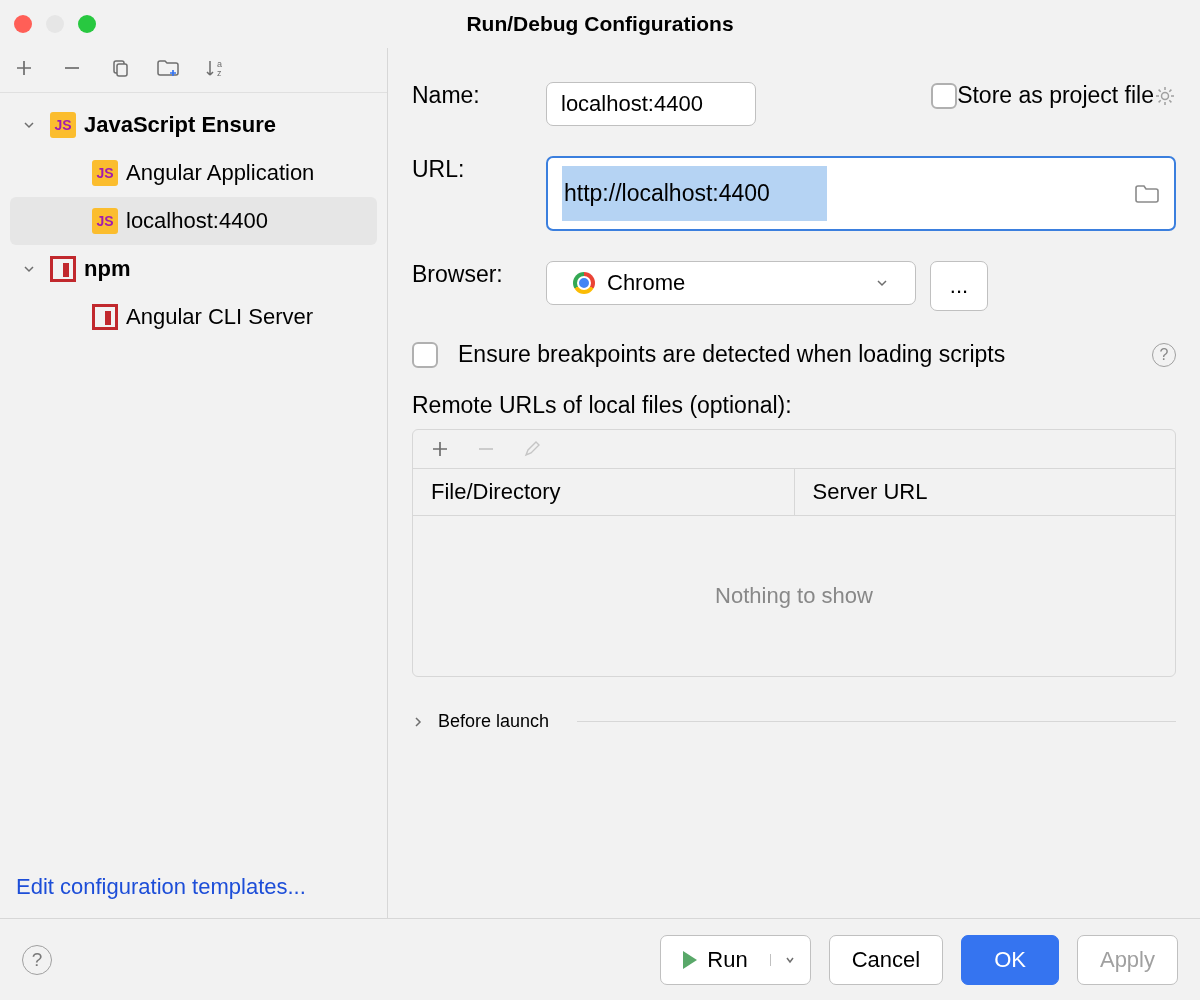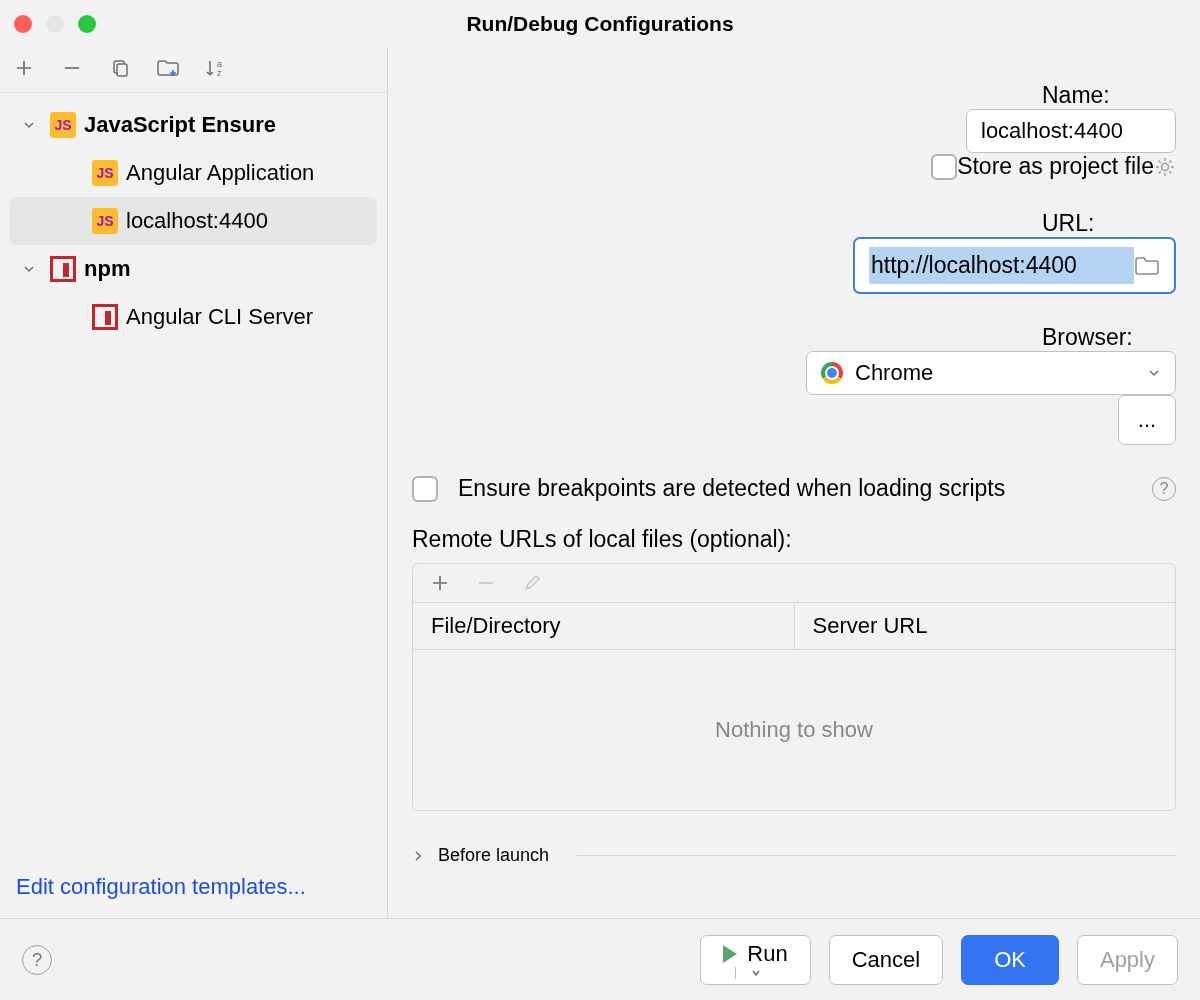--- a/index.html
+++ b/index.html
@@ -119,23 +119,22 @@
       padding: 18px 16px;
       font-size: 22px;
     }
     .link { color: #1d4ed8; cursor: pointer; }
     .content {
       flex: 1;
       padding: 34px 24px 20px 24px;
     }
     .row {
       display: flex;
-      align-items: flex-end;
+      align-items: flex-start;
       margin-bottom: 30px;
-      flex-direction: column;
     }
     .label {
       width: 134px;
       font-size: 23px;
     }
     .text-input {
       border: 1px solid #c0c0c0;
       border-radius: 7px;
       padding: 8px 14px;
       font-size: 22px;
@@ -152,21 +151,21 @@
       background: #fff;
       padding: 8px 14px;
     }
     .url-input-wrap input {
       border: none;
       outline: none;
       font-size: 23px;
       flex: 1;
       font-family: inherit;
       background: #b5d3f3;
-      padding: 5px 2px;
+      padding: 14px 2px;
       width: 265px;
       flex: 0 0 auto;
     }
     .folder-icon-btn {
       color: #8a8a8a;
     }
     .store-group {
       display: flex;
       align-items: center;
       margin-left: auto;
@@ -179,21 +178,21 @@
       background: #fff;
       cursor: pointer;
     }
     .store-label { font-size: 23px; }
     .gear-icon { color: #a0a0a0; }
     .browser-select {
       display: flex;
       align-items: center;
       border: 1px solid #c0c0c0;
       border-radius: 7px;
-      padding: 8px 14px;
+      padding: 8px 26px;
       background: #fff;
       width: 370px;
       font-size: 22px;
       gap: 12px;
       cursor: pointer;
     }
     .chrome-icon {
       width: 22px; height: 22px;
       border-radius: 50%;
       background: conic-gradient(#ea4335 0deg 120deg, #fbbc05 120deg 240deg, #34a853 240deg 360deg);
@@ -325,21 +324,20 @@
       display: flex;
       align-items: center;
       justify-content: center;
       cursor: pointer;
       font-family: inherit;
       padding: 0 22px;
     }
     .btn.run-btn {
       padding: 0;
       display: flex;
-      flex-direction: column;
     }
     .btn.run-btn .run-main {
       display: flex;
       align-items: center;
       gap: 10px;
       padding: 0 22px;
     }
     .btn.run-btn .run-drop {
       border-left: 1px solid #c0c0c0;
       width: 40px;

